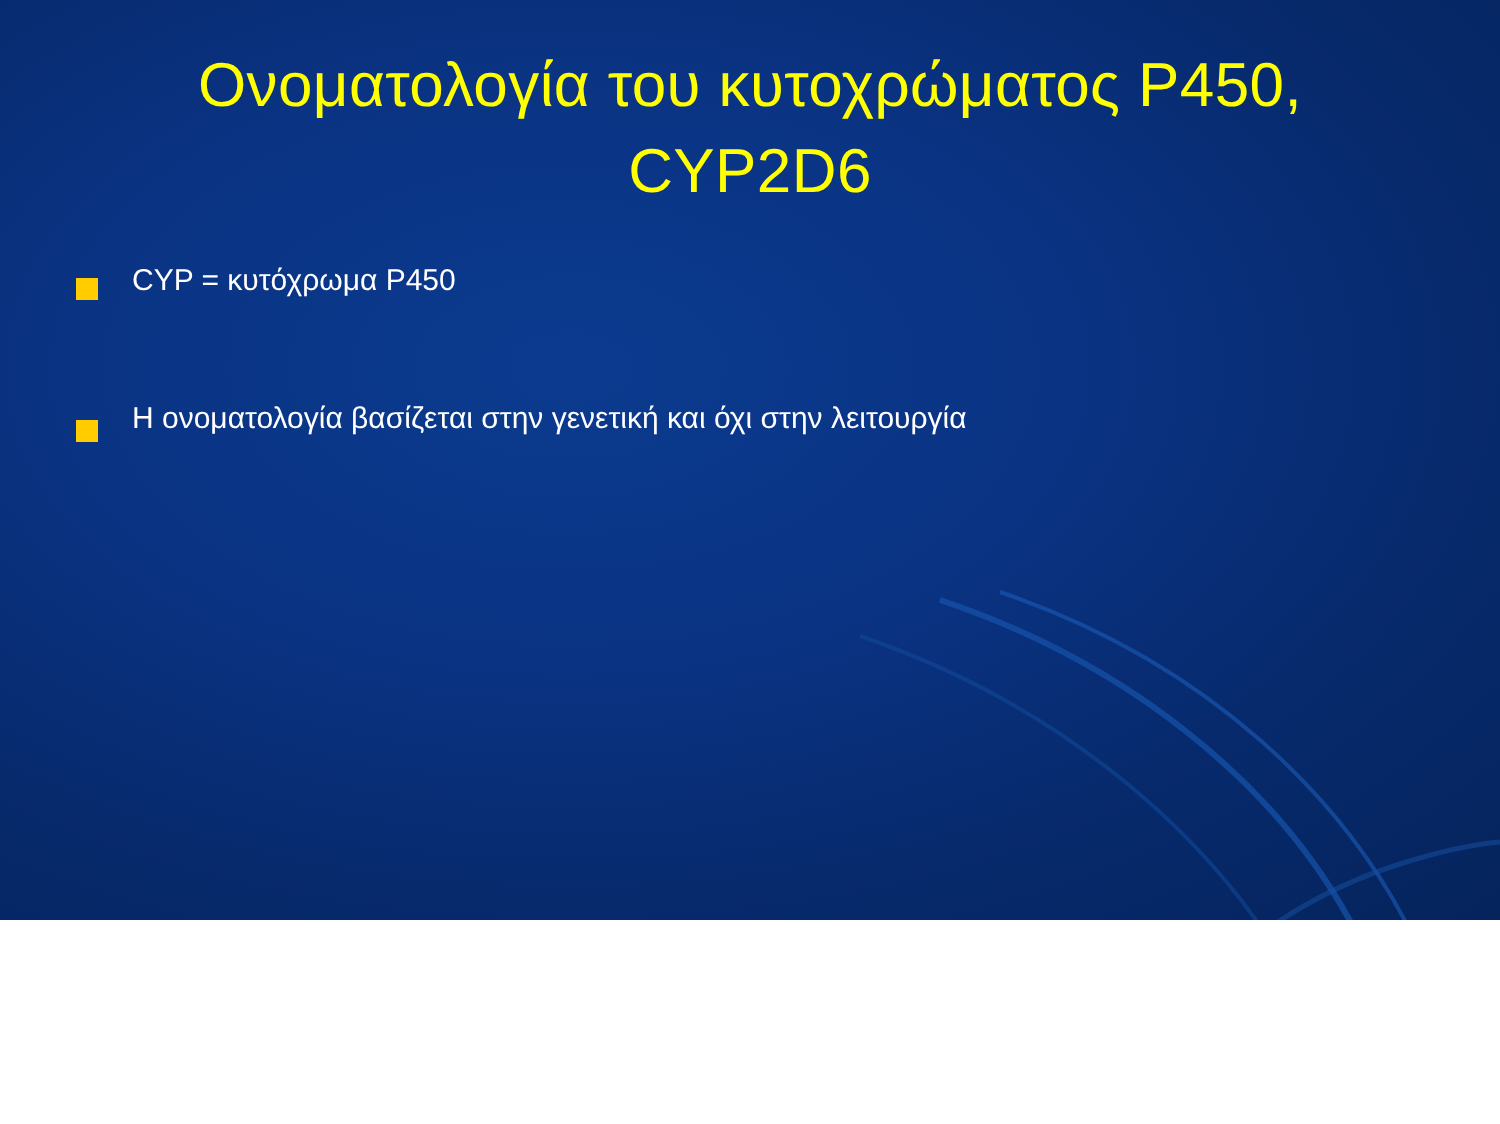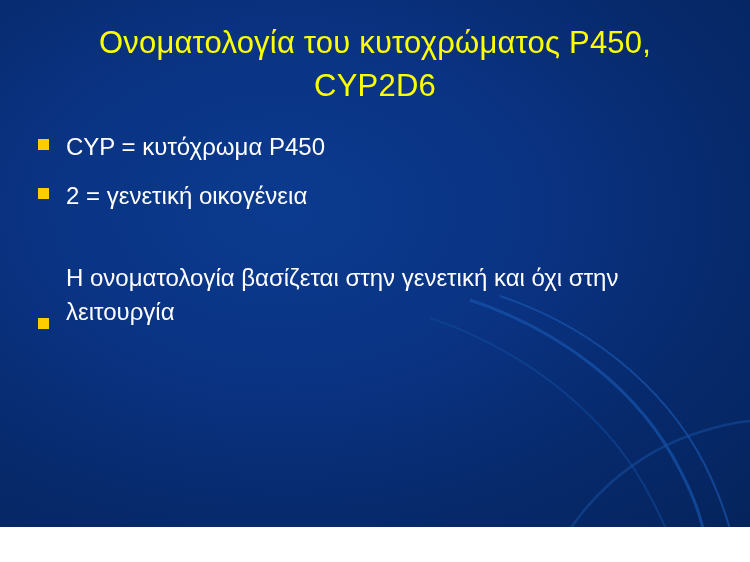--- a/index.html
+++ b/index.html
@@ -8,21 +8,21 @@
   }
   body {
     width: 750px;
     height: 562px;
     overflow: hidden;
     font-family: "Liberation Sans", sans-serif;
   }
   .slide {
     position: relative;
     width: 750px;
-    height: 527px;
+    height: 460px;
     background: radial-gradient(ellipse at 38% 40%, #0b3b8f 0%, #0a3383 38%, #072a6d 68%, #05245c 100%);
     overflow: hidden;
   }
   
   .swoosh {
     position: absolute;
     pointer-events: none;
     left: 0;
     top: 0;
     width: 750px;
@@ -62,21 +62,21 @@
     flex: 0 0 auto;
     width: 11px;
     height: 11px;
     background: #ffcc00;
     margin-top: 9px;
     margin-right: 17px;
   }
   .bullet-text {
     flex: 1 1 auto;
     color: #ffffff;
-    font-size: 24px;
+    font-size: 15px;
     line-height: 1.42;
     white-space: pre-wrap;
   }
 </style>
 </head>
 <body>
 
 <div class="slide">
 
   <svg class="swoosh" viewBox="0 0 750 562" preserveAspectRatio="none">
@@ -86,23 +86,19 @@
     <path d="M 552 562 C 580 500, 636 452, 700 432 C 722 425, 738 422, 750 421" fill="none" stroke="#154f9f" stroke-width="2.5" opacity="0.55"></path>
   </svg>
 
   <div class="title">Ονοματολογία του κυτοχρώματος P450, CYP2D6</div>
 
   <ul class="body-list">
     <li class="bullet-row">
       <span class="bullet-mark"></span>
       <span class="bullet-text">CYP = κυτόχρωμα P450</span>
     </li>
-    <li class="bullet-row">
-      <span class="bullet-mark"></span>
-      <span class="bullet-text">2 = γενετική οικογένεια</span>
-    </li>
     <li class="bullet-row spacer-before">
       <span class="bullet-mark"></span>
       <span class="bullet-text">Η ονοματολογία βασίζεται στην γενετική και όχι στην λειτουργία</span>
     </li>
   </ul>
 
 </div>
 
 </body></html>

